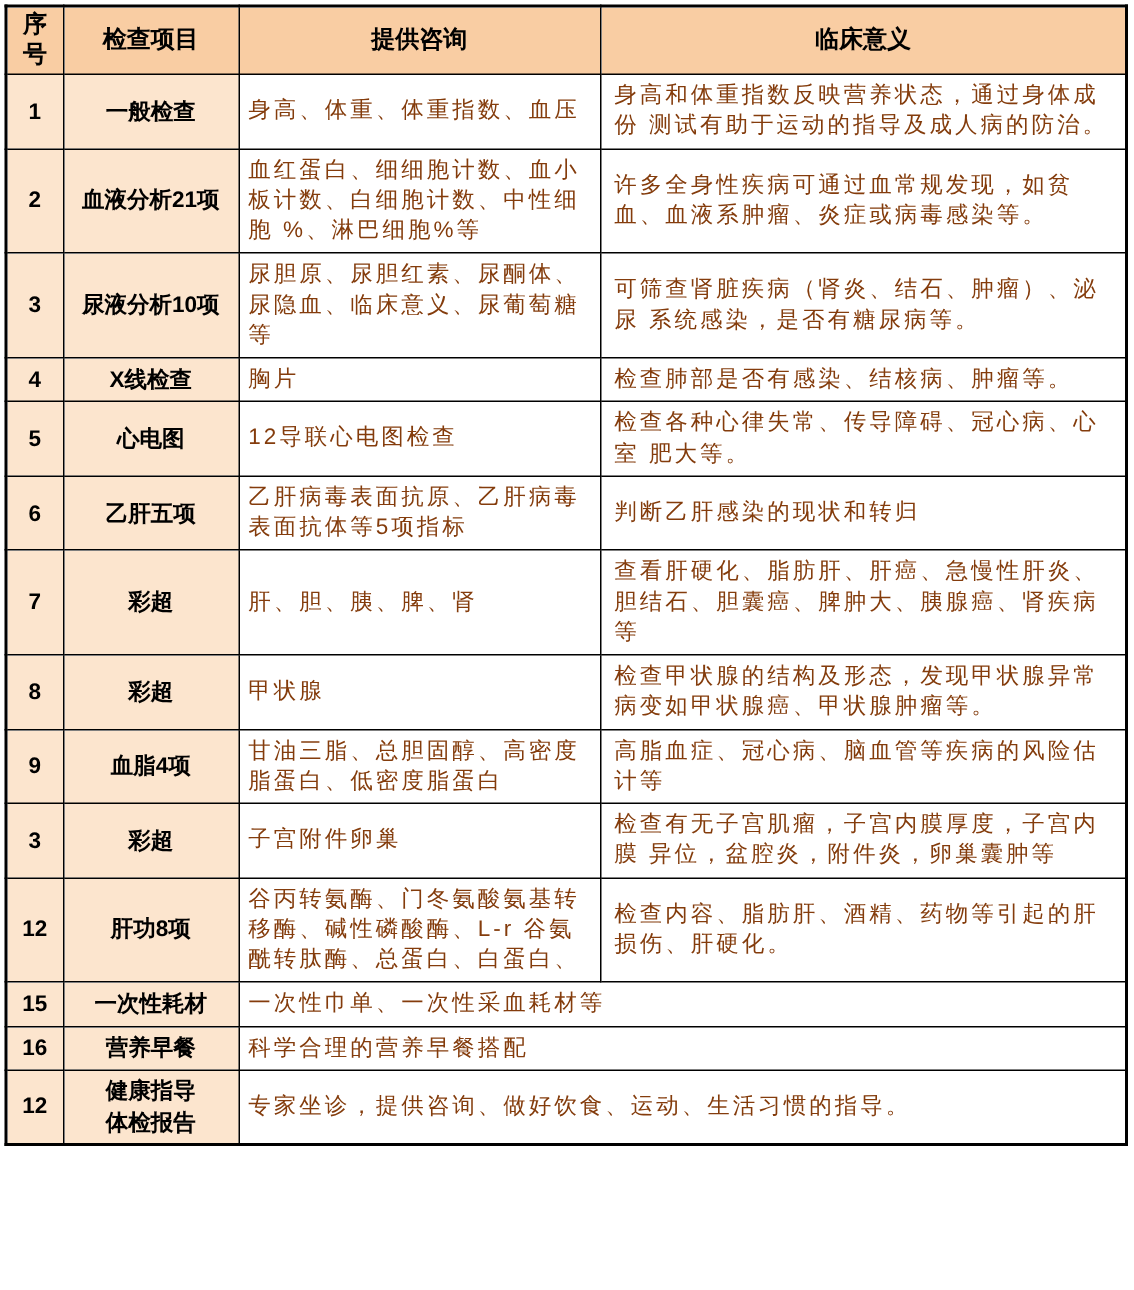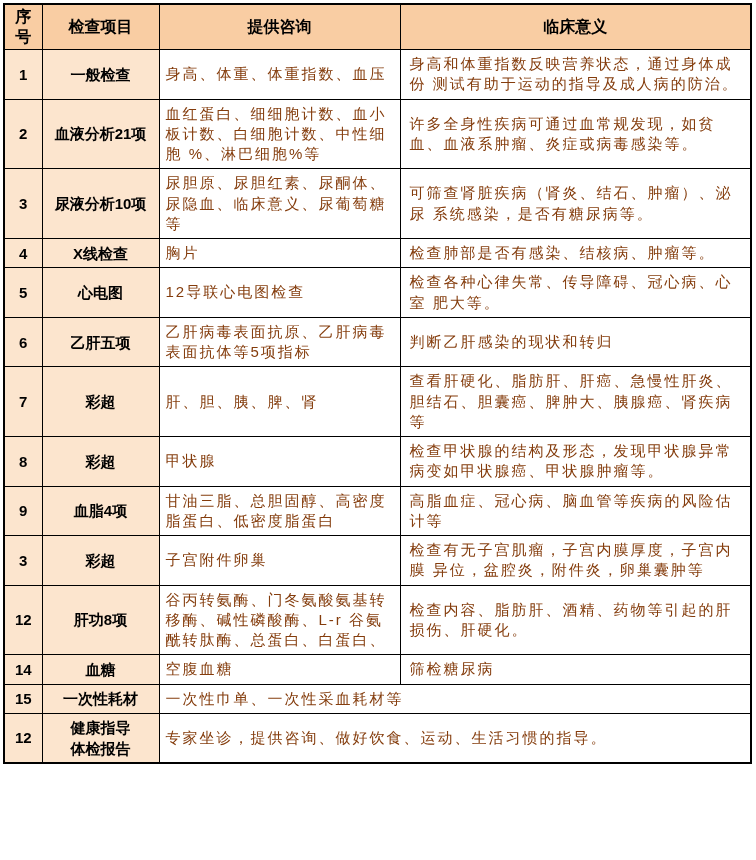--- a/index.html
+++ b/index.html
@@ -152,34 +152,34 @@
   </tr>
 
   <tr>
     <td class="no">12</td>
     <td class="item">肝功8项</td>
     <td class="content">谷丙转氨酶、门冬氨酸氨基转移酶、碱性磷酸酶、L-r 谷氨酰转肽酶、总蛋白、白蛋白、</td>
     <td class="sig">检查内容、脂肪肝、酒精、药物等引起的肝 损伤、肝硬化。</td>
   </tr>
 
 
-  <tr>
-    <td class="no">14</td>
-    <td class="item">血糖</td>
-    <td class="content">空腹血糖</td>
-    <td class="sig">筛检糖尿病</td>
-  </tr>
 
   <tr>
     <td class="no">15</td>
     <td class="item">一次性耗材</td>
     <td class="content" colspan="2">一次性巾单、一次性采血耗材等</td>
 
   </tr>
 
+  <tr>
+    <td class="no">16</td>
+    <td class="item">营养早餐</td>
+    <td class="content" colspan="2">科学合理的营养早餐搭配</td>
+
+  </tr>
 
   <tr>
     <td class="no">12</td>
     <td class="item">健康指导
 体检报告</td>
     <td class="content" colspan="2">专家坐诊，提供咨询、做好饮食、运动、生活习惯的指导。</td>
 
   </tr>
 </tbody>
   </table>

